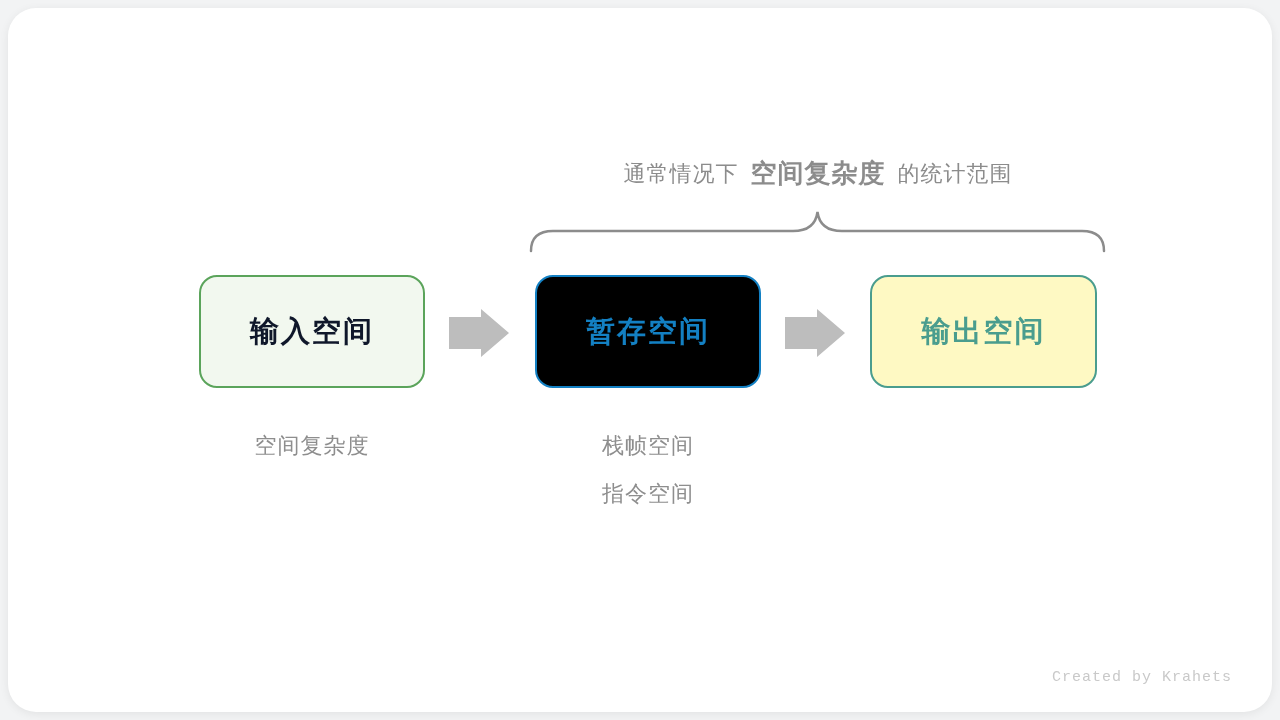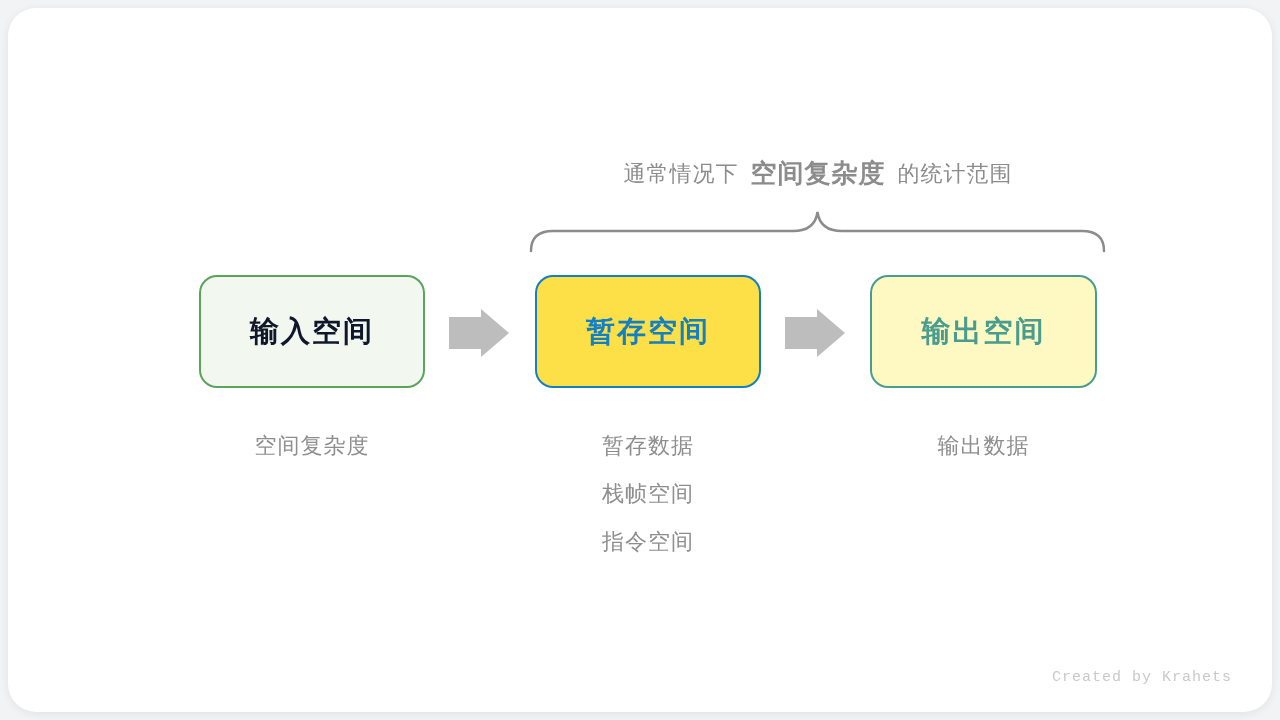--- a/index.html
+++ b/index.html
@@ -43,21 +43,21 @@
   .box {
     position: absolute;
     top: 267px; height: 113px;
     border-radius: 18px;
     border: 2px solid;
     display: flex; align-items: center; justify-content: center;
     font-size: 29px; font-weight: bold;
     letter-spacing: 2px;
   }
   .box-input  { left: 191px; width: 226px; color: #0f172a; border-color: #5BA45B; background: #F2F8EF; }
-  .box-temp   { left: 527px; width: 226px; color: #1380C3; border-color: #1380C3; background: #fde047; }
+  .box-temp   { left: 527px; width: 226px; color: #1380C3; border-color: #1380C3; background: #000000; }
   .box-output { left: 862px; width: 227px; color: #4A9D8E; border-color: #4A9D8E; background: #fef9c3; }
   
   .arrow {
     position: absolute; top: 301px;
     width: 60px; height: 48px;
   }
   .arrow-1 { left: 441px; }
   .arrow-2 { left: 777px; }
   
   .ann {
@@ -112,24 +112,20 @@
 
   <div class="box box-output">
     <span>输出空间</span>
   </div>
 
   <div class="ann ann-input">
     <div>空间复杂度</div>
   </div>
 
   <div class="ann ann-temp">
-    <div>暂存数据</div>
     <div>栈帧空间</div>
     <div>指令空间</div>
   </div>
 
-  <div class="ann ann-output">
-    <div>输出数据</div>
-  </div>
 
   <div class="credit">Created by Krahets</div>
 
 </div>
 
 </body></html>

